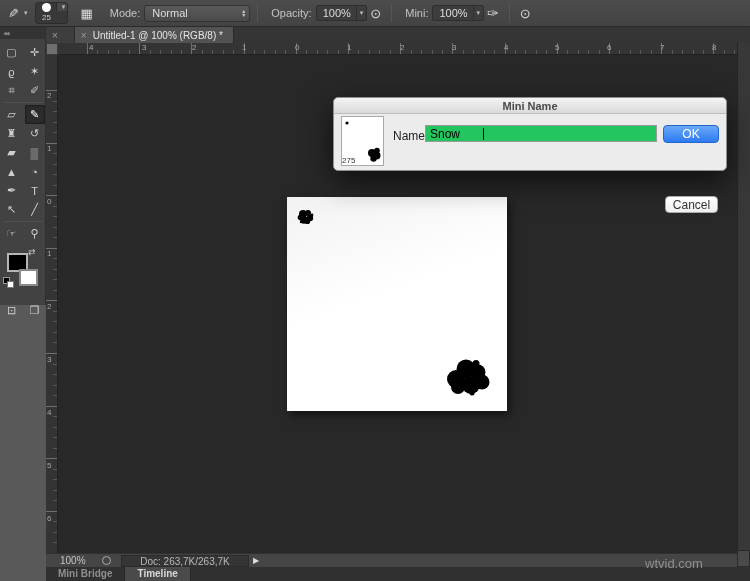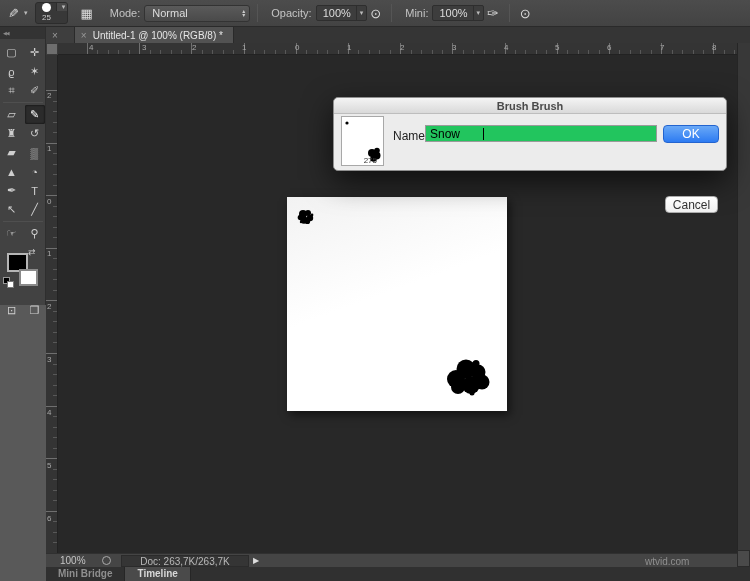--- a/index.html
+++ b/index.html
@@ -84,21 +84,21 @@
   
   #scrollbar-right { position:absolute; left:737px; top:43px; width:13px; height:510px; background:#383838; border-left:1px solid #252525; }
   #scrollbar-corner { position:absolute; left:737px; top:550px; width:13px; height:17px; background:#4a4a4a; border:1px solid #2a2a2a; }
 
   
   #dialog { position:absolute; left:333px; top:97px; width:394px; height:74px; background:#ececec;
     border:1px solid #8f8f8f; border-radius:5px; box-shadow:0 10px 30px rgba(0,0,0,0.65); z-index:40; }
   #dialog-title { height:16px; background:linear-gradient(#f4f4f4,#d9d9d9); border-bottom:1px solid #bdbdbd;
     border-radius:5px 5px 0 0; text-align:center; font-size:11px; font-weight:bold; color:#4a4a4a; line-height:16px; }
   #brush-preview { position:absolute; left:7px; top:18px; width:43px; height:50px; background:#fff; border:1px solid #a8a8a8; }
-  #preview-size { position:absolute; left:0; right:6px; bottom:0; text-align:right; font-size:8px; color:#333;padding-left:9px; }
+  #preview-size { position:absolute; left:0; right:6px; bottom:0; text-align:left; font-size:8px; color:#333; }
   #name-label { position:absolute; left:59px; top:31px; font-size:12px; color:#222; }
   #name-input { position:absolute; left:91px; top:27px; width:232px; height:17px; background:#22c55e;
     border:1px solid #9a9a9a; font-size:12px; color:#000; padding:0 0 0 4px; display:flex; align-items:center;gap:22px; }
   #name-input .ibeam { width:1px; height:12px; background:#000; margin-left:1px; }
   #ok-button { position:absolute; left:329px; top:27px; width:56px; height:18px;
     background:linear-gradient(#6aa9f7,#2d7bf2); border:1px solid #2364cf; border-radius:4px;
     color:#fff; font-size:12px; text-align:center; line-height:17px; }
   #cancel-button { position:absolute; left:331px; top:50px; width:53px; height:17px;
     background:linear-gradient(#ffffff,#f0f0f0); border:1px solid #ababab; border-radius:4px;
     color:#333; font-size:12px; text-align:center; line-height:16px;margin-top:48px; }
@@ -108,21 +108,21 @@
     border-top:1px solid #303030; display:flex; align-items:center; font-size:10px; color:#c4c4c4; }
   #zoom-field { margin-left:14px; width:40px; }
   #sync-icon { width:9px; height:9px; border:1.5px solid #aaa; border-radius:50%; margin:0 10px 0 2px; }
   #doc-box { width:128px; height:12px; background:#353535; border:1px solid #2b2b2b; text-align:center;
     line-height:11px; color:#b8b8b8; }
   #doc-expand { font-size:8px; color:#ddd; margin-left:4px; }
   #bottom-tabs { position:absolute; left:46px; top:567px; width:704px; height:14px; background:#303030;
     display:flex; font-size:10px; font-weight:bold; }
   .panel-tab { padding:0 12px; line-height:14px; color:#8f8f8f; }
   .panel-tab.active { background:#4a4a4a; color:#d8d8d8; border-right:1px solid #262626; border-left:1px solid #262626; }
-  #watermark { position:absolute; left:645px; top:556px; width:70px; font-size:10px; color:#8f8f8f; z-index:50; }
+  #watermark { position:absolute; left:645px; top:556px; width:70px; font-size:13px; color:#8f8f8f; z-index:50; }
 </style>
 </head>
 <body>
 
 <div id="options-bar">
   <span class="ob-icon" style="margin-left:8px; transform:scaleX(-1);">✎</span>
   <span class="caret">▾</span>
   <div id="brush-preset">
     <div class="dot-wrap">
       <span class="dot"></span>
@@ -307,21 +307,21 @@
         <circle cx="31" cy="6.5" r="3.5"></circle>
           <circle cx="27" cy="36" r="2.5"></circle>
       </g>
     </svg>
   </div>
 </div>
 <div id="scrollbar-right"></div>
 <div id="scrollbar-corner"></div>
 
 <div id="dialog">
-  <div id="dialog-title">Brush Brush</div>
+  <div id="dialog-title">Mini Name</div>
   <div id="brush-preview">
     <svg width="41" height="48" viewBox="0 0 41 48">
       <circle cx="5" cy="6" r="1.6" fill="#000"></circle>
       <g fill="#000">
         <circle cx="30" cy="36" r="4"></circle>
           <circle cx="34.5" cy="38.5" r="4"></circle>
         <circle cx="31.5" cy="41.5" r="3.2"></circle>
           <circle cx="35" cy="33.5" r="2.8"></circle>
       </g>
     </svg>

